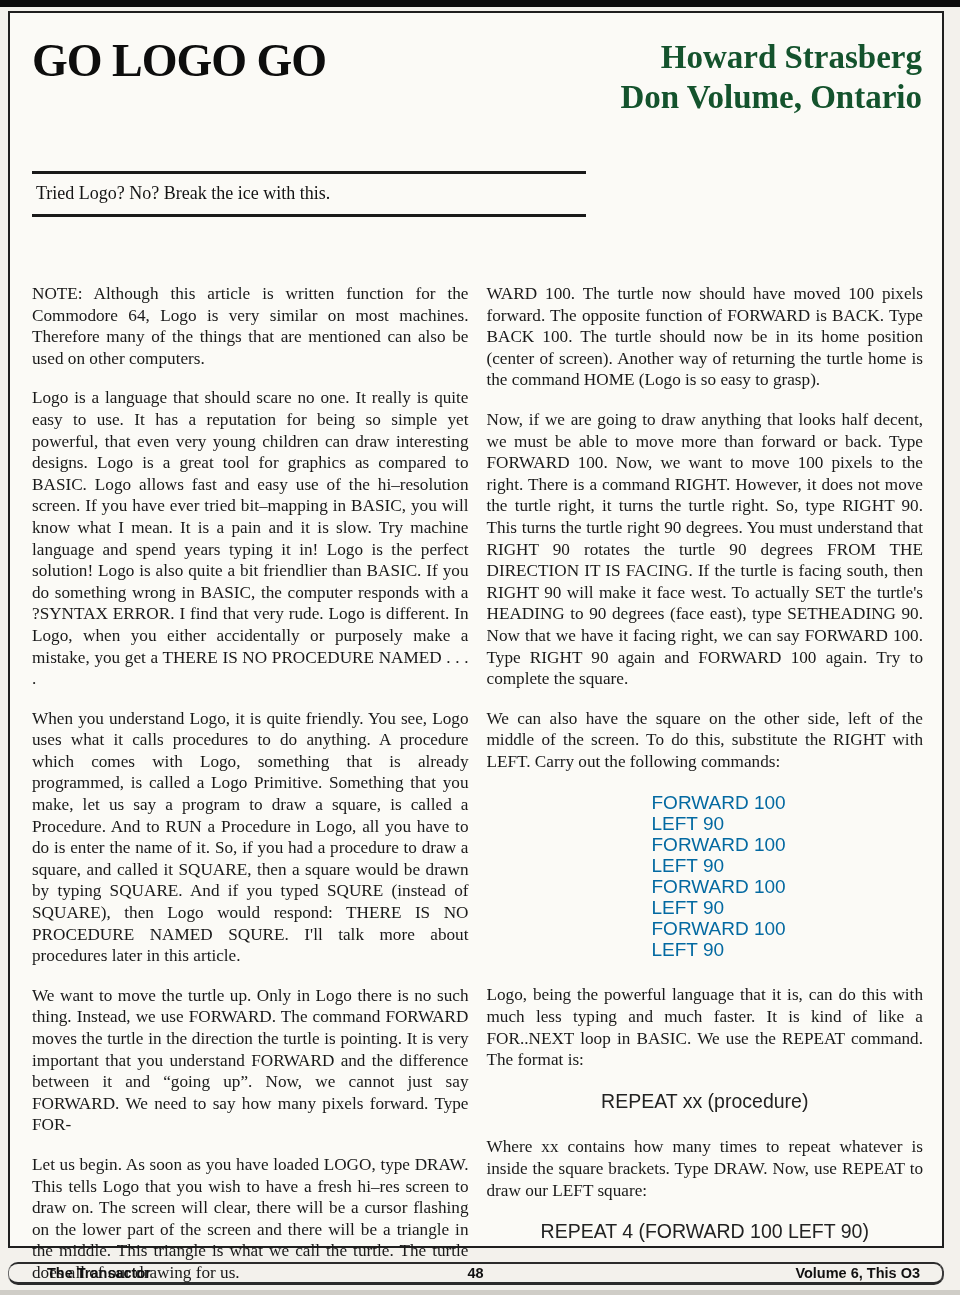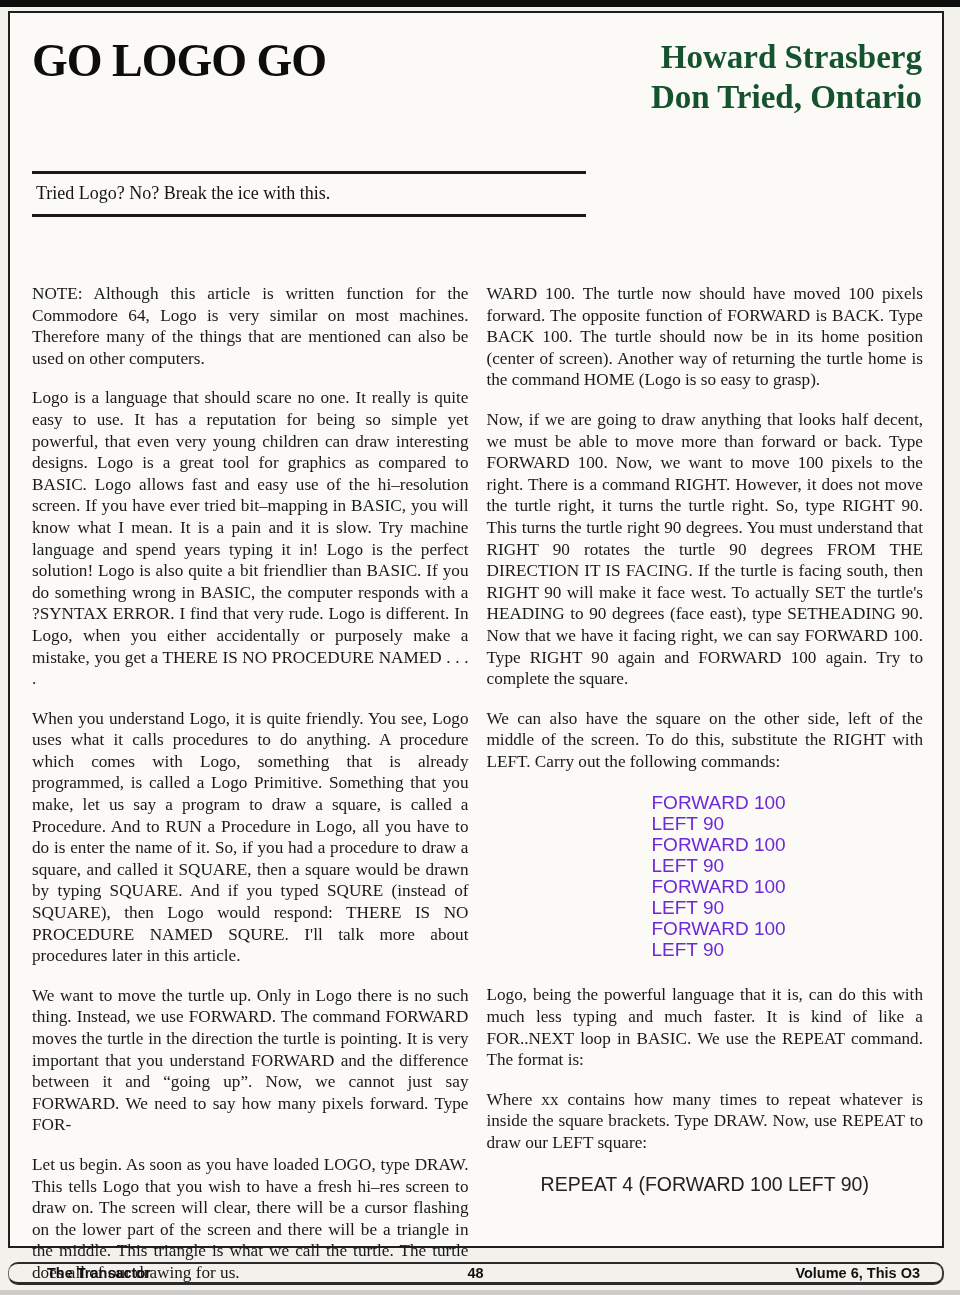--- a/index.html
+++ b/index.html
@@ -37,21 +37,21 @@
     display:flex; gap:18px; margin:66px 19px 0 22px;
   }
   .col {
     width:441px; text-align:justify;
     font-size:17.2px; line-height:21.6px; color:#191919;
   }
   .col p { margin:0 0 18px 0; }
   .code-block {
     font-family:"Liberation Sans", sans-serif; font-size:19px;
     line-height:21px; padding-left:165px; margin:20px 0 24px 0;
-    text-align:left; color:#6d28d9;
+    text-align:left; color:#0369a1;
   }
   .code-center {
     font-family:"Liberation Sans", sans-serif; font-size:19.5px;
     text-align:center; margin:20px 0 24px 0; color:#222;
   }
   .footerband {
     position:absolute; top:1262px; left:8px; width:936px; height:23px;
     border-top:2px solid #2b2b2b; border-bottom:3px solid #2b2b2b;
     border-left:1px solid #6a6a6a; border-right:2px solid #3a3a3a;
     box-sizing:border-box; display:flex; align-items:center;
@@ -71,21 +71,21 @@
 
 <div class="sheet">
   <div class="topbar"></div>
 
   <div class="pagebox">
 
     <div class="masthead">
       <h1 class="title">GO LOGO GO</h1>
       <div class="author">
         <div>Howard Strasberg</div>
-        <div>Don Tried, Ontario</div>
+        <div>Don Volume, Ontario</div>
       </div>
     </div>
 
     <div class="deck">Tried Logo? No? Break the ice with this.</div>
 
     <div class="columns">
 
       <div class="col">
         <p>NOTE: Although this article is written function for the Commodore 64, Logo is very similar on most machines. Therefore many of the things that are mentioned can also be used on other computers.</p>
         <p>Logo is a language that should scare no one. It really is quite easy to use. It has a reputation for being so simple yet powerful, that even very young children can draw interesting designs. Logo is a great tool for graphics as compared to BASIC. Logo allows fast and easy use of the hi–resolution screen. If you have ever tried bit–mapping in BASIC, you will know what I mean. It is a pain and it is slow. Try machine language and spend years typing it in! Logo is the perfect solution! Logo is also quite a bit friendlier than BASIC. If you do something wrong in BASIC, the computer responds with a ?SYNTAX ERROR. I find that very rude. Logo is different. In Logo, when you either accidentally or purposely make a mistake, you get a THERE IS NO PROCEDURE NAMED . . . .</p>
@@ -104,20 +104,21 @@
           <div class="code-line">LEFT 90</div>
           <div class="code-line">FORWARD 100</div>
           <div class="code-line">LEFT 90</div>
           <div class="code-line">FORWARD 100</div>
           <div class="code-line">LEFT 90</div>
           <div class="code-line">FORWARD 100</div>
           <div class="code-line">LEFT 90</div>
         </div>
 
         <p>Logo, being the powerful language that it is, can do this with much less typing and much faster. It is kind of like a FOR..NEXT loop in BASIC. We use the REPEAT command. The format is:</p>
+        <div class="code-center">REPEAT xx (procedure)</div>
         <p>Where xx contains how many times to repeat whatever is inside the square brackets. Type DRAW. Now, use REPEAT to draw our LEFT square:</p>
         <div class="code-center">REPEAT 4 (FORWARD 100 LEFT 90)</div>
       </div>
 
     </div>
   </div>
 
   <div class="footerband">
     <span class="f-left">The Transactor</span>
     <span class="f-center">48</span>

